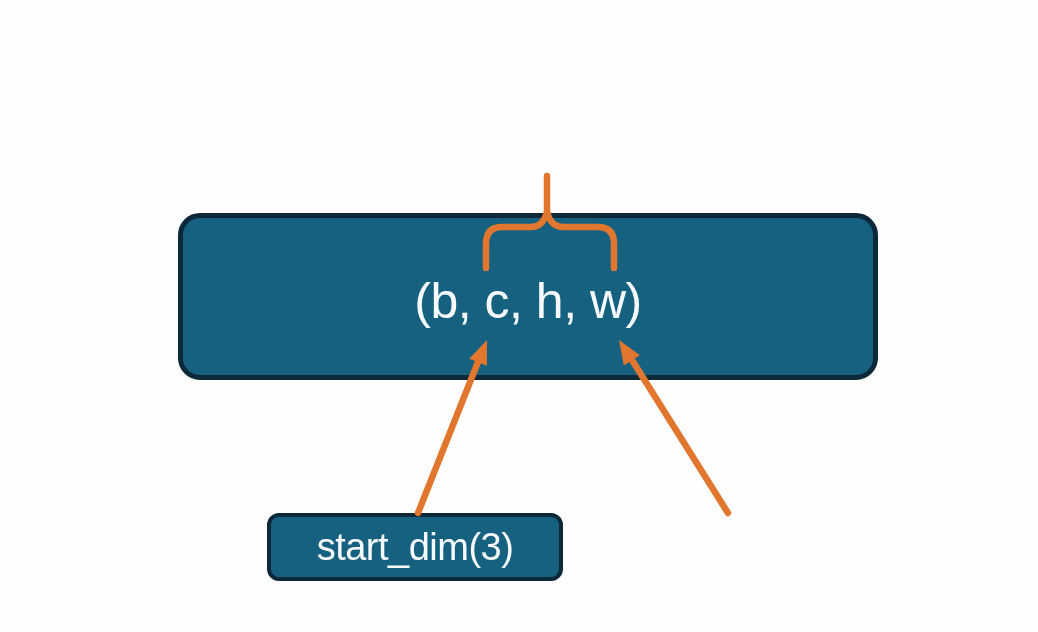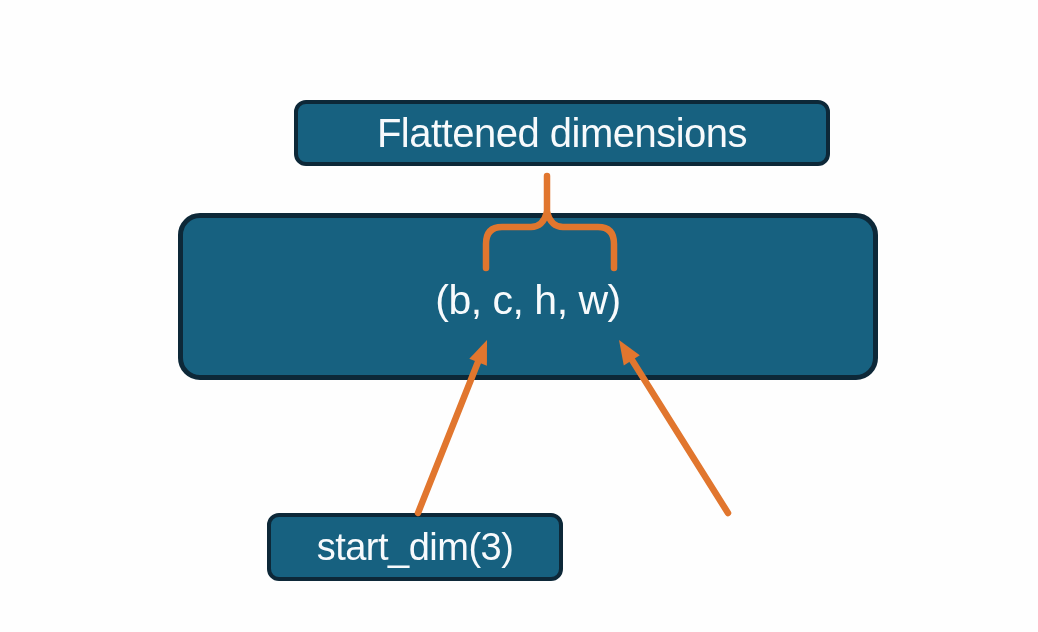--- a/index.html
+++ b/index.html
@@ -38,21 +38,21 @@
     left: 294px; top: 100px;
     width: 536px; height: 66px;
     border-radius: 12px;
     font-size: 40px;
   }
   .node-main {
     left: 178px; top: 213px;
     width: 700px; height: 167px;
     border-width: 5px;
     border-radius: 22px;
-    font-size: 41px;
+    font-size: 50px;
   }
   .node-main .node-label { padding-top: 8px; }
   .node-start {
     left: 267px; top: 513px;
     width: 296px; height: 68px;
     border-radius: 12px;
     font-size: 38px;
   }
   .node-end {
     left: 586px; top: 513px;
@@ -77,23 +77,20 @@
   .connector-head {
     fill: var(--accent-orange);
     stroke: none;
   }
 </style>
 </head>
 <body>
 
 <div class="canvas">
 
-  <div class="node node-top">
-    <span class="node-label">Flattened dimensions</span>
-  </div>
 
   <div class="node node-main">
     <span class="node-label">(b, c, h, w)</span>
   </div>
 
   <div class="node node-start">
     <span class="node-label">start_dim(3)</span>
   </div>
 
 

